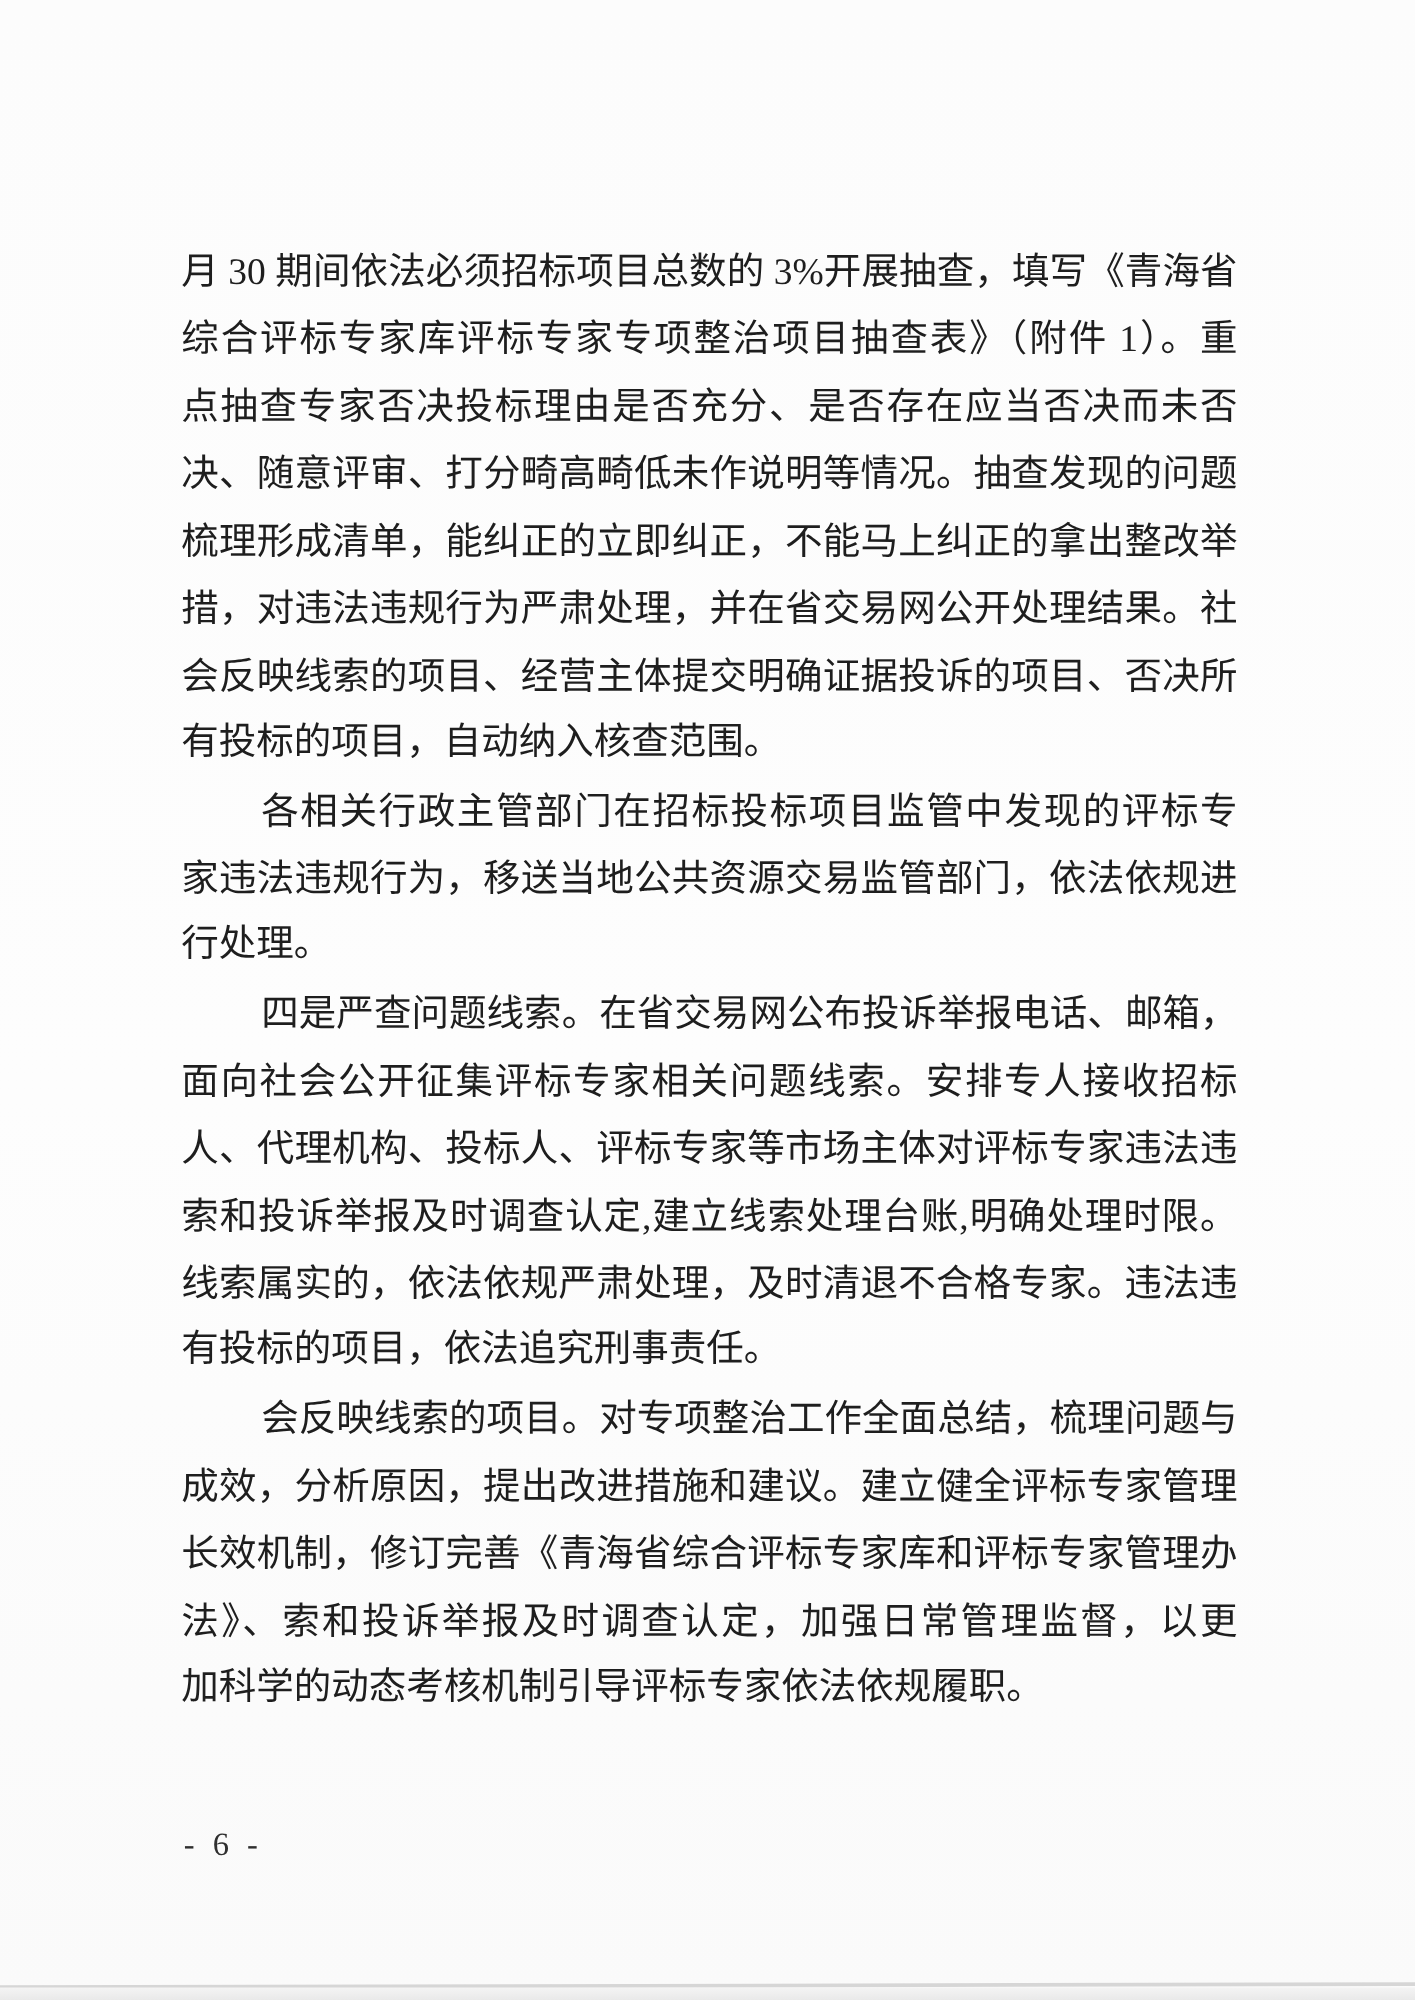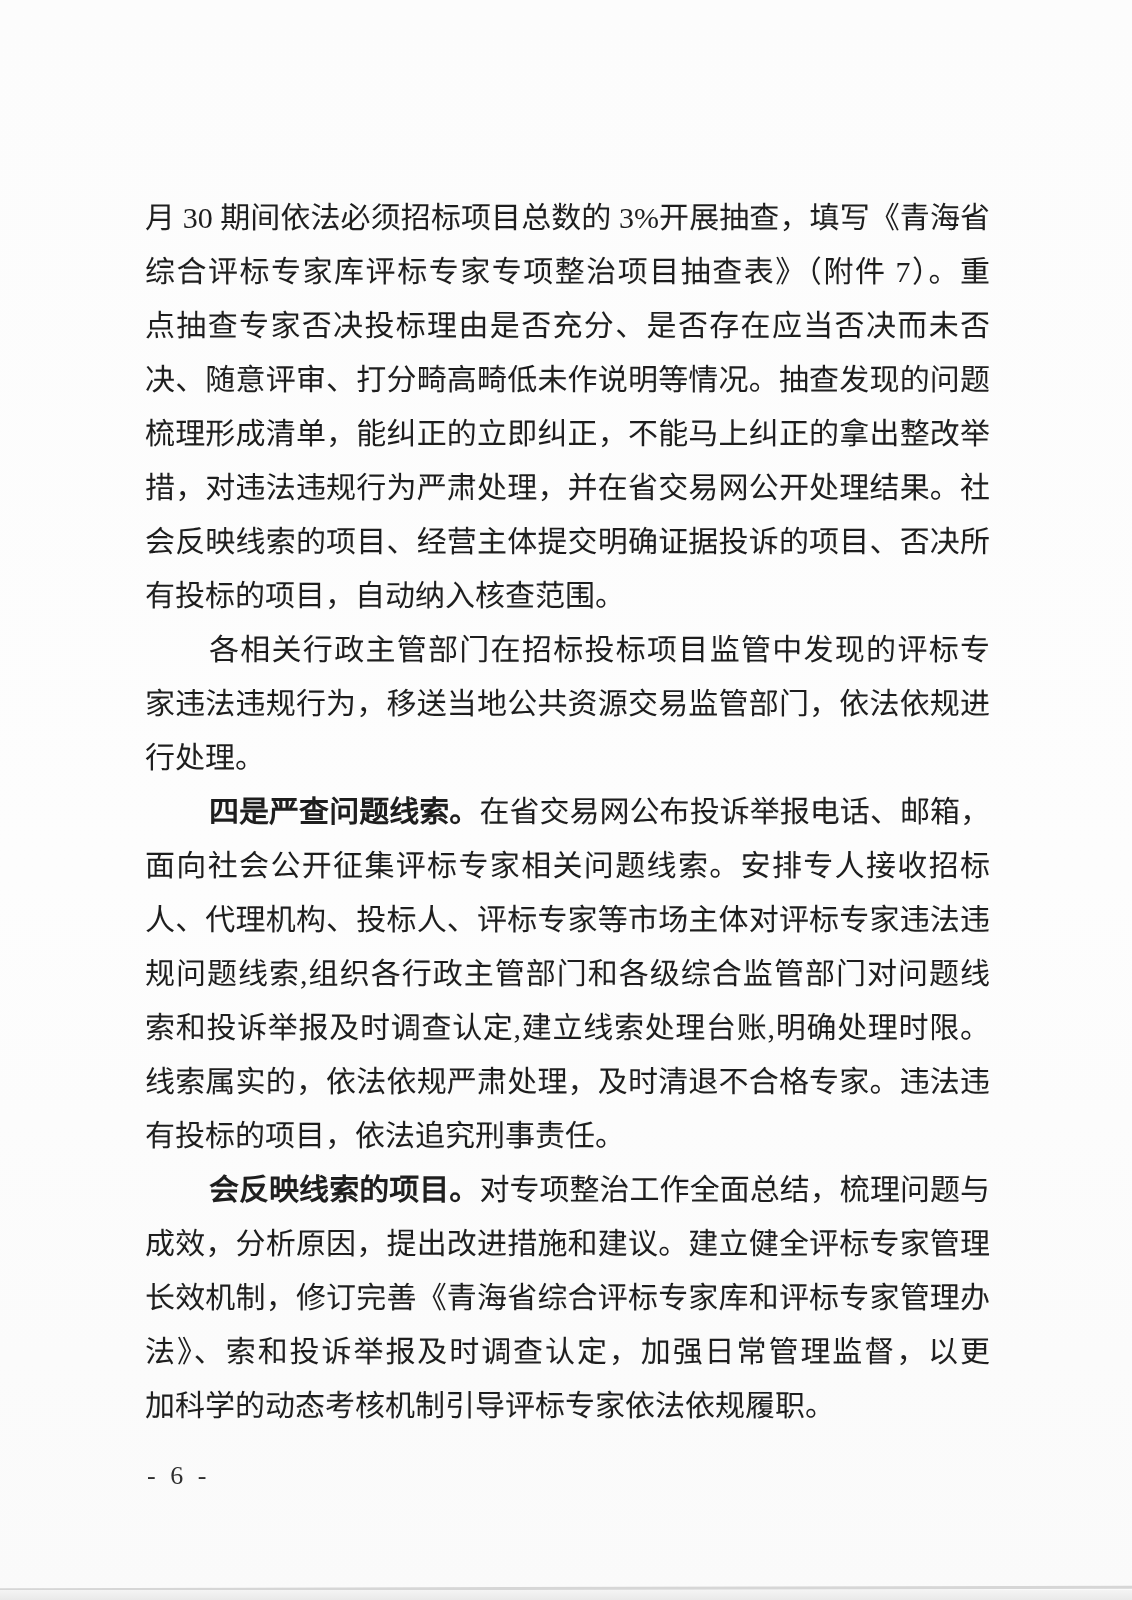--- a/index.html
+++ b/index.html
@@ -11,56 +11,55 @@
   }
   .sheet { position: absolute; left: 0; top: 0; width: 1132px; height: 1600px;
            background: linear-gradient(180deg, #fcfcfc 0%, #fdfdfd 55%, #fafafa 100%); }
   .textblock { position: absolute; left: 145px; top: 191px; width: 845px; }
   .line {
     height: 54px; line-height: 54px;
     font-size: 30px; color: #1e1e1e;
     text-align: justify; text-align-last: justify;
     text-justify: inter-ideograph;
   }
-  .line.end { text-align-last: left; }
+  .line.end { text-align-last: left; font-family: Liberation Mono, monospace; }
   .line.ind { text-indent: 64px; }
-  .lead { font-weight: 700; font-family: "Liberation Sans", "DejaVu Sans", sans-serif; }
+  .lead { font-weight: 400; font-family: "Liberation Sans", "DejaVu Sans", sans-serif; }
   .pageno {
     position: absolute; left: 147px; top: 1461px;
     font-size: 26px; color: #2f2f2f; letter-spacing: 4px;
   }
   .edge-line {
     position: absolute; left: 0; top: 1587px; width: 1132px; height: 3px;
     background: #d6d6d6; transform: rotate(-0.12deg);
   }
   .edge-strip {
     position: absolute; left: 0; top: 1590px; width: 1132px; height: 10px;
     background: linear-gradient(180deg, #f4f4f4 0%, #e9e9e9 100%);
   }
 </style>
 </head>
 <body>
 
 <div class="sheet">
   <div class="textblock">
     <div class="line">月 30 期间依法必须招标项目总数的 3%开展抽查，填写《青海省</div>
-    <div class="line">综合评标专家库评标专家专项整治项目抽查表》（附件 7）。重</div>
+    <div class="line">综合评标专家库评标专家专项整治项目抽查表》（附件 1）。重</div>
     <div class="line">点抽查专家否决投标理由是否充分、是否存在应当否决而未否</div>
     <div class="line">决、随意评审、打分畸高畸低未作说明等情况。抽查发现的问题</div>
     <div class="line">梳理形成清单，能纠正的立即纠正，不能马上纠正的拿出整改举</div>
     <div class="line">措，对违法违规行为严肃处理，并在省交易网公开处理结果。社</div>
     <div class="line">会反映线索的项目、经营主体提交明确证据投诉的项目、否决所</div>
     <div class="line end">有投标的项目，自动纳入核查范围。</div>
     <div class="line ind">各相关行政主管部门在招标投标项目监管中发现的评标专</div>
     <div class="line">家违法违规行为，移送当地公共资源交易监管部门，依法依规进</div>
     <div class="line end">行处理。</div>
     <div class="line ind"><span class="lead">四是严查问题线索。</span><span>在省交易网公布投诉举报电话、邮箱，</span></div>
     <div class="line">面向社会公开征集评标专家相关问题线索。安排专人接收招标</div>
     <div class="line">人、代理机构、投标人、评标专家等市场主体对评标专家违法违</div>
-    <div class="line">规问题线索,组织各行政主管部门和各级综合监管部门对问题线</div>
     <div class="line">索和投诉举报及时调查认定,建立线索处理台账,明确处理时限。</div>
     <div class="line">线索属实的，依法依规严肃处理，及时清退不合格专家。违法违</div>
     <div class="line end">有投标的项目，依法追究刑事责任。</div>
     <div class="line ind"><span class="lead">会反映线索的项目。</span><span>对专项整治工作全面总结，梳理问题与</span></div>
     <div class="line">成效，分析原因，提出改进措施和建议。建立健全评标专家管理</div>
     <div class="line">长效机制，修订完善《青海省综合评标专家库和评标专家管理办</div>
     <div class="line">法》、索和投诉举报及时调查认定，加强日常管理监督，以更</div>
     <div class="line end">加科学的动态考核机制引导评标专家依法依规履职。</div>
   </div>
 

